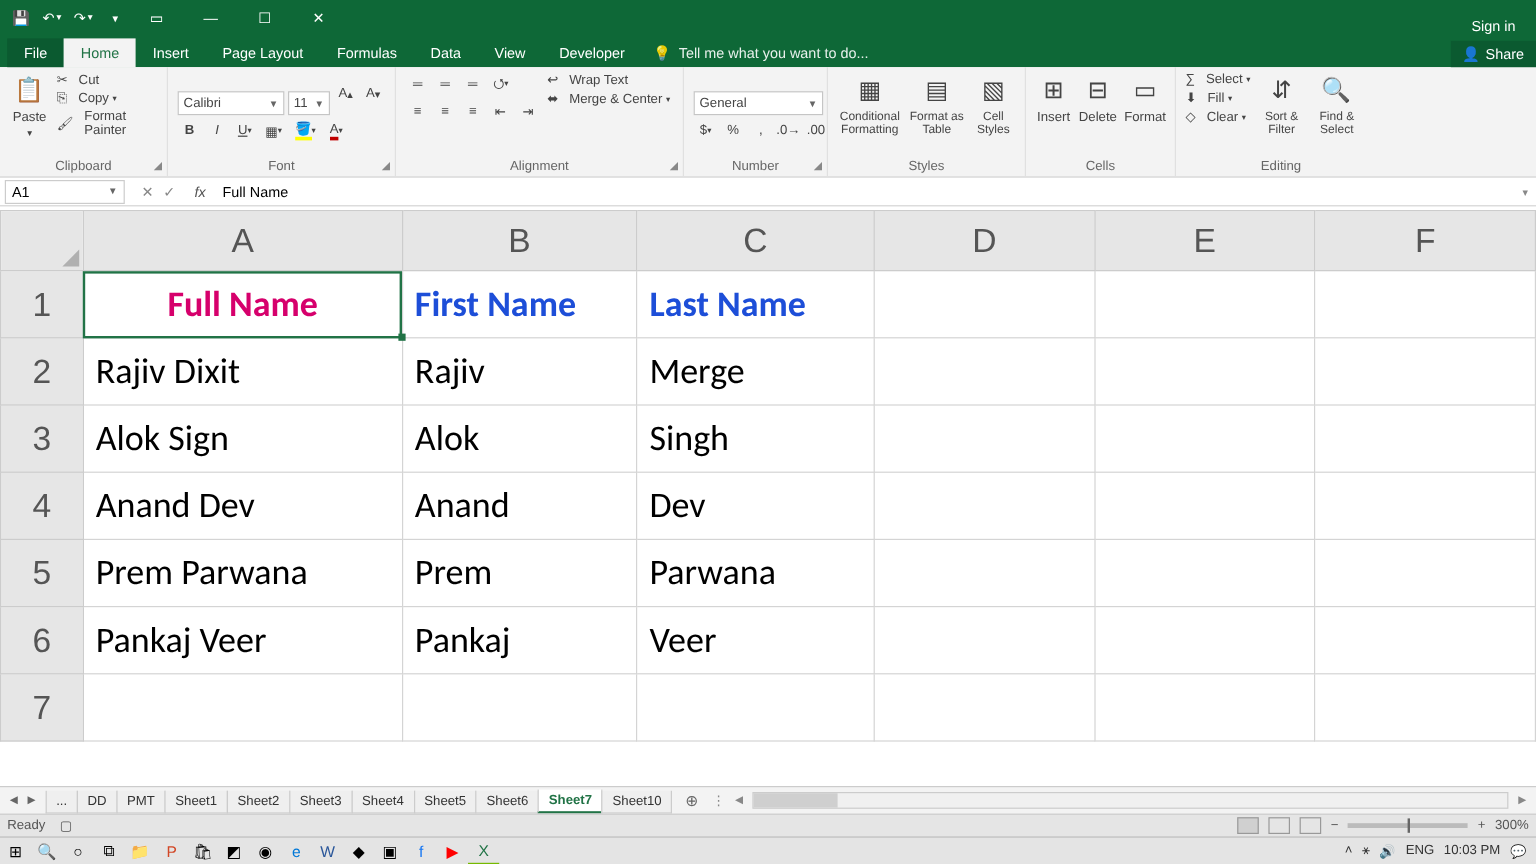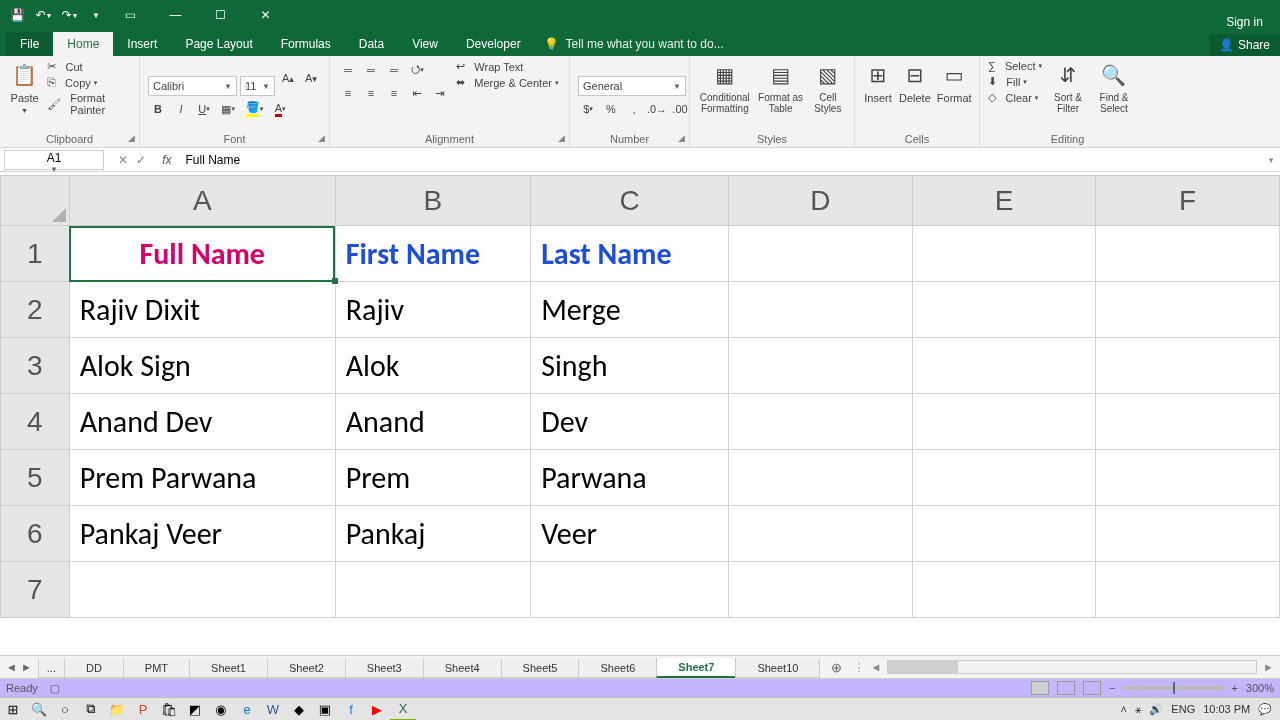--- a/index.html
+++ b/index.html
@@ -27,21 +27,21 @@
 .group .lbl .dlg { position:absolute; right:-4px; top:1px; font-size:9px; color:#888;}
 .bigbtn { width:38px; display:flex; flex-direction:column; align-items:center; gap:2px; font-size:11px;}
 .bigbtn .ic { width:30px; height:30px; display:flex; align-items:center; justify-content:center; font-size:20px;}
 .stack { display:flex; flex-direction:column; gap:3px; }
 .row { display:flex; align-items:center; gap:3px; }
 .sbtn { height:20px; min-width:20px; padding:0 3px; border:1px solid transparent; display:flex; align-items:center; justify-content:center; font-size:11px; background:transparent;}
 .combo { border:1px solid #c5c5c5; background:#fff; height:20px; font-size:11px; padding:0 4px; display:flex; align-items:center; justify-content:space-between;margin-top:16px;}
 .combo .dd{font-size:8px;color:#666;margin-left:4px;}
 
 .formulabar { height:24px; border-bottom:1px solid #d4d4d4; display:flex; align-items:center; font-size:12px;}
-.namebox { width:100px; border:1px solid #ccc; height:20px; margin:0 4px; padding:0 5px; display:flex; align-items:center; justify-content:space-between; font-size:12px;flex-direction:column;}
+.namebox { width:100px; border:1px solid #ccc; height:20px; margin:0 4px; padding:0 5px; display:flex; align-items:center; justify-content:space-between; font-size:12px;}
 .namebox .dd{font-size:8px;color:#666;}
 .fx-btns { display:flex; gap:8px; padding:0 10px; color:#888;}
 .fx { padding:0 6px; font-style:italic; color:#555;}
 .formulaval { flex:1; padding-left:8px; }
 .expand{width:18px;text-align:center;color:#888;font-size:9px;}
 
 .gridwrap { position:absolute; top:175px; left:0; right:0; bottom:65px; overflow:hidden; background:#fff;}
 .grid table { border-collapse:collapse; table-layout:fixed;}
 .grid th.corner { width:74px; height:50px; background:#e6e6e6; border:1px solid #ccc; position:relative;}
 .grid th.corner::after{content:"";position:absolute;right:3px;bottom:3px;border-style:solid;border-width:0 0 14px 14px;border-color:transparent transparent #b0b0b0 transparent;}
@@ -49,29 +49,29 @@
 .grid th.rowh { background:#e6e6e6; border:1px solid #ccc; font-weight:normal; font-size:28px; color:#555; width:74px; text-align:center;}
 .grid td { border:1px solid #d4d4d4; font-size:30px; padding:4px 10px; height:56px; vertical-align:middle; font-family:Calibri,Arial,sans-serif;}
 .grid td.hdr { color:#d6006c; font-weight:bold; text-align:center;}
 .grid td.hdrL { color:#1d4ed8; font-weight:bold; text-align:left;}
 .grid td.sel { outline:2px solid #217346; outline-offset:-2px; position:relative;}
 .grid td.sel::after{content:"";position:absolute;right:-3px;bottom:-3px;width:6px;height:6px;background:#217346;}
 
 .sheetbar { position:absolute; bottom:42px; left:0; right:0; height:23px; background:#f3f3f3; border-top:1px solid #ccc; display:flex; align-items:center; font-size:11px;}
 .sheetbar .nav { display:flex; gap:4px; padding:0 6px; color:#666;}
 .sheetbar .tabs { display:flex; align-items:flex-end; height:100%;}
-.sheetbar .tabs .sh { padding:3px 21px; border:1px solid #ccc; border-top:none; background:#efefef; margin-right:-1px; color:#333; cursor:pointer;}
+.sheetbar .tabs .sh { padding:3px 8px; border:1px solid #ccc; border-top:none; background:#efefef; margin-right:-1px; color:#333; cursor:pointer;}
 .sheetbar .tabs .sh.active { background:#fff; border-bottom:2px solid #217346; color:#217346; font-weight:600;}
 .sheetbar .tabs .sh.ell{padding:3px 8px;}
 .sheetbar .add { width:22px; text-align:center; color:#666; font-size:13px; margin-left:6px;}
 .sheetbar .hscroll{flex:1;display:flex;align-items:center;gap:6px;padding:0 6px;color:#888;}
 .sheetbar .hscroll .track{flex:1;height:14px;border:1px solid #ccc;background:#f0f0f0;position:relative;}
 .sheetbar .hscroll .track .thumb{position:absolute;left:0;top:0;height:100%;width:70px;background:#cfcfcf;}
 
-.statusbar { position:absolute; bottom:23px; left:0; right:0; height:19px; background:#c4b5fd; border-top:1px solid #ccc; display:flex; align-items:center; font-size:11px; color:#555; padding:0 6px; gap:12px;}
+.statusbar { position:absolute; bottom:23px; left:0; right:0; height:19px; background:#e5e5e5; border-top:1px solid #ccc; display:flex; align-items:center; font-size:11px; color:#555; padding:0 6px; gap:12px;}
 .statusbar .right { margin-left:auto; display:flex; align-items:center; gap:8px;}
 .viewbtn{width:18px;height:14px;border:1px solid #999;display:inline-block;}
 .zoomslider{width:100px;height:4px;background:#bbb;position:relative;}
 .zoomslider::before{content:"";position:absolute;left:50%;top:-4px;width:2px;height:12px;background:#666;}
 
 .taskbar { position:absolute; bottom:0; left:0; right:0; height:23px; background:#e4e4e4; border-top:1px solid #bbb; display:flex; align-items:center; font-size:11px;}
 .taskbar .tb { width:26px; height:23px; display:flex; align-items:center; justify-content:center; font-size:13px;}
 .taskbar .tray { margin-left:auto; display:flex; align-items:center; gap:8px; padding-right:8px; font-size:11px; color:#333;}
 </style>
 </head>

